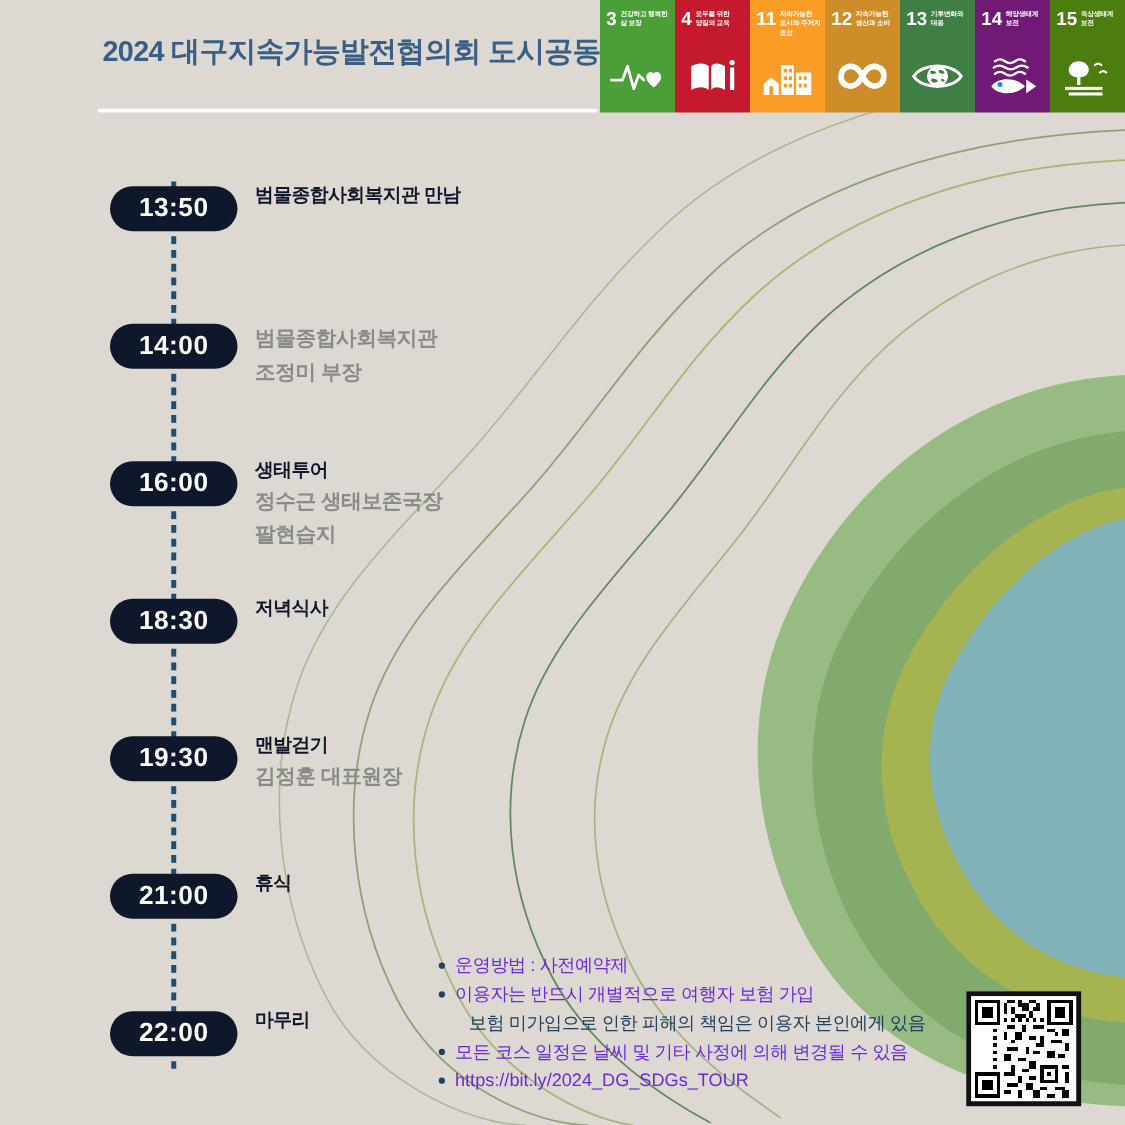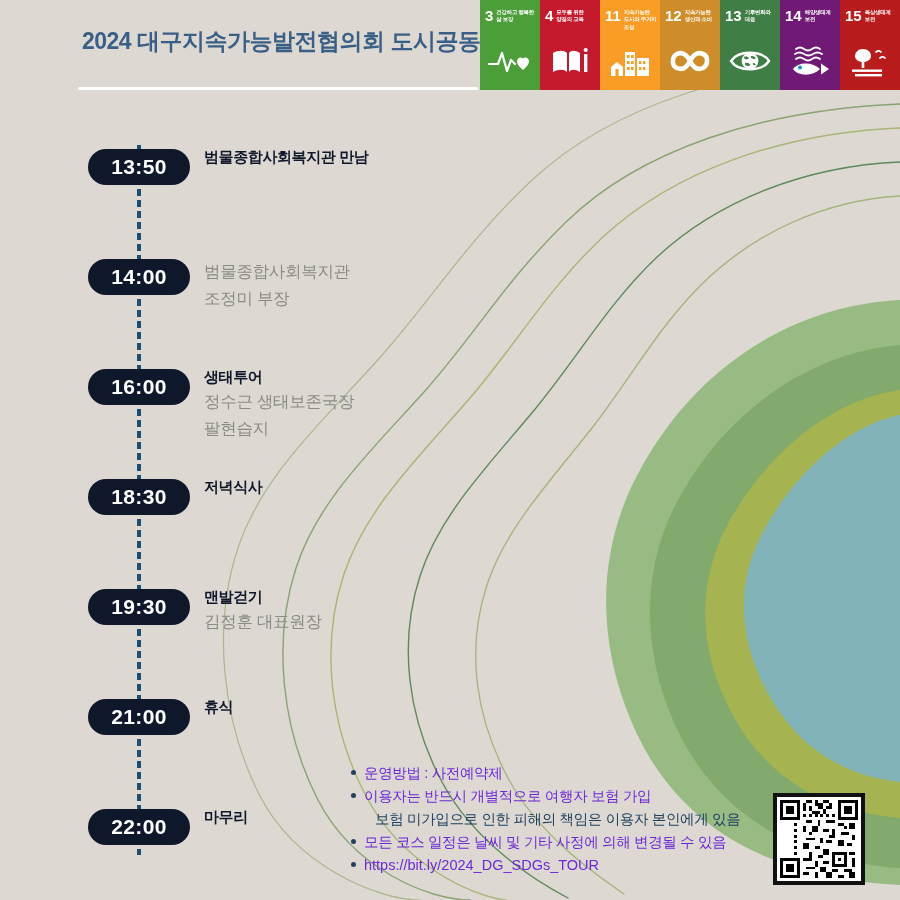--- a/index.html
+++ b/index.html
@@ -150,21 +150,21 @@
   .tl-title {
     font-size: 15px;
     font-weight: 700;
     color: #0f172a;
     letter-spacing: -0.4px;
     line-height: 1.35;
     white-space: nowrap;
   }
   .tl-sub {
     font-size: 16.5px;
-    font-weight: 400;
+    font-weight: 700;
     color: #8b8b86;
     letter-spacing: -0.3px;
     line-height: 1.45;
     margin-top: 3px;
     white-space: nowrap;
   }
 
   
   .notes {
     position: absolute;
@@ -360,21 +360,21 @@
             <path d="M6,9 q4.5,-3 9,0 q4.5,3 9,0 q4.5,-3 9,0"></path>
             <path d="M7,14 q4,-3 8,0 q4,3 8,0 q4,-3 8,0"></path>
           </g>
           <path d="M4,24 C9,16.5 24,16.5 31,24 C24,31.5 9,31.5 4,24 Z" fill="#fff"></path>
           <path d="M32,18.5 L40,24 L32,29.5 Z" fill="#fff"></path>
           <circle cx="11" cy="22.6" r="2" fill="#0a97d9"></circle>
         </svg>
       </div>
     </div>
 
-    <div class="sdg-tile" style="background:#b91c1c">
+    <div class="sdg-tile" style="background:#4d7c0f">
       <div class="sdg-head">
         <span class="sdg-num">15</span>
         <span class="sdg-label">육상생태계 보전</span>
       </div>
       <div class="sdg-glyph">
         <svg width="42" height="32" viewBox="0 0 42 32">
           <path d="M14,4 C19,4 22,7.5 22,11 C22,14.6 18.6,17 14,17 C9.4,17 6,14.6 6,11 C6,7.5 9,4 14,4 Z" fill="#fff"></path>
           <rect x="12.7" y="15" width="2.6" height="8" fill="#fff"></rect>
           <g fill="none" stroke="#fff" stroke-width="1.7" stroke-linecap="round">
             <path d="M27,7 q2.5,-2.2 5,0"></path>

